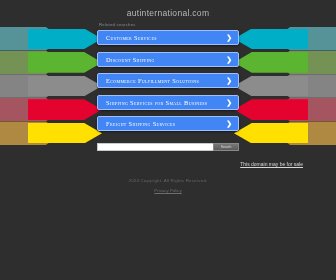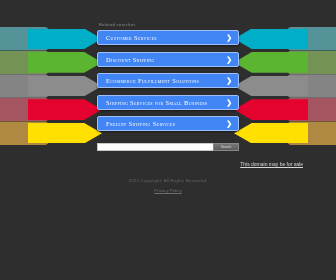--- a/index.html
+++ b/index.html
@@ -211,20 +211,21 @@
     text-decoration: underline;
     white-space: nowrap;
   }
   .privacy span { cursor: pointer; }
 </style>
 </head>
 <body>
 
 <div id="page">
 
+  <div class="domain-title">autinternational.com</div>
   <div class="related-label">Related searches</div>
 
   <div class="chevrons left" id="chev-left">
       <div class="chev-row" style="top: 0px;">
         <div class="pale" style="background: rgb(111, 210, 219);"></div>
         <div class="solid" style="background: rgb(0, 174, 199);"></div>
       </div>
       <div class="chev-row" style="top: 23.6px;">
         <div class="pale" style="background: rgb(158, 208, 106);"></div>
         <div class="solid" style="background: rgb(92, 181, 49);"></div>

